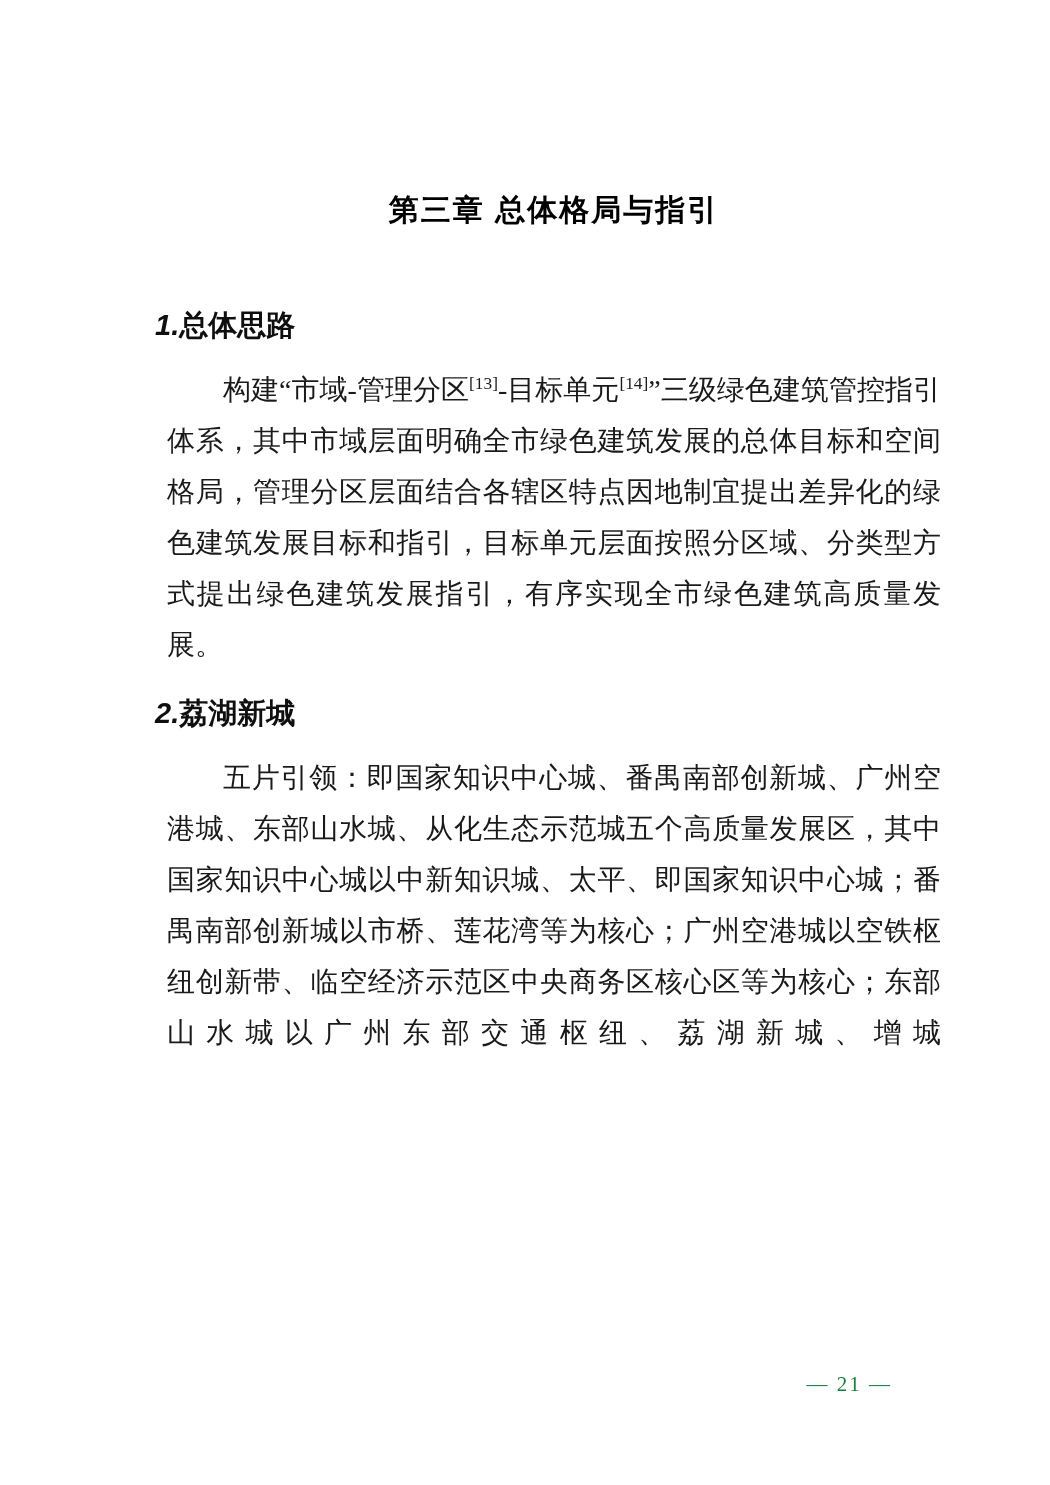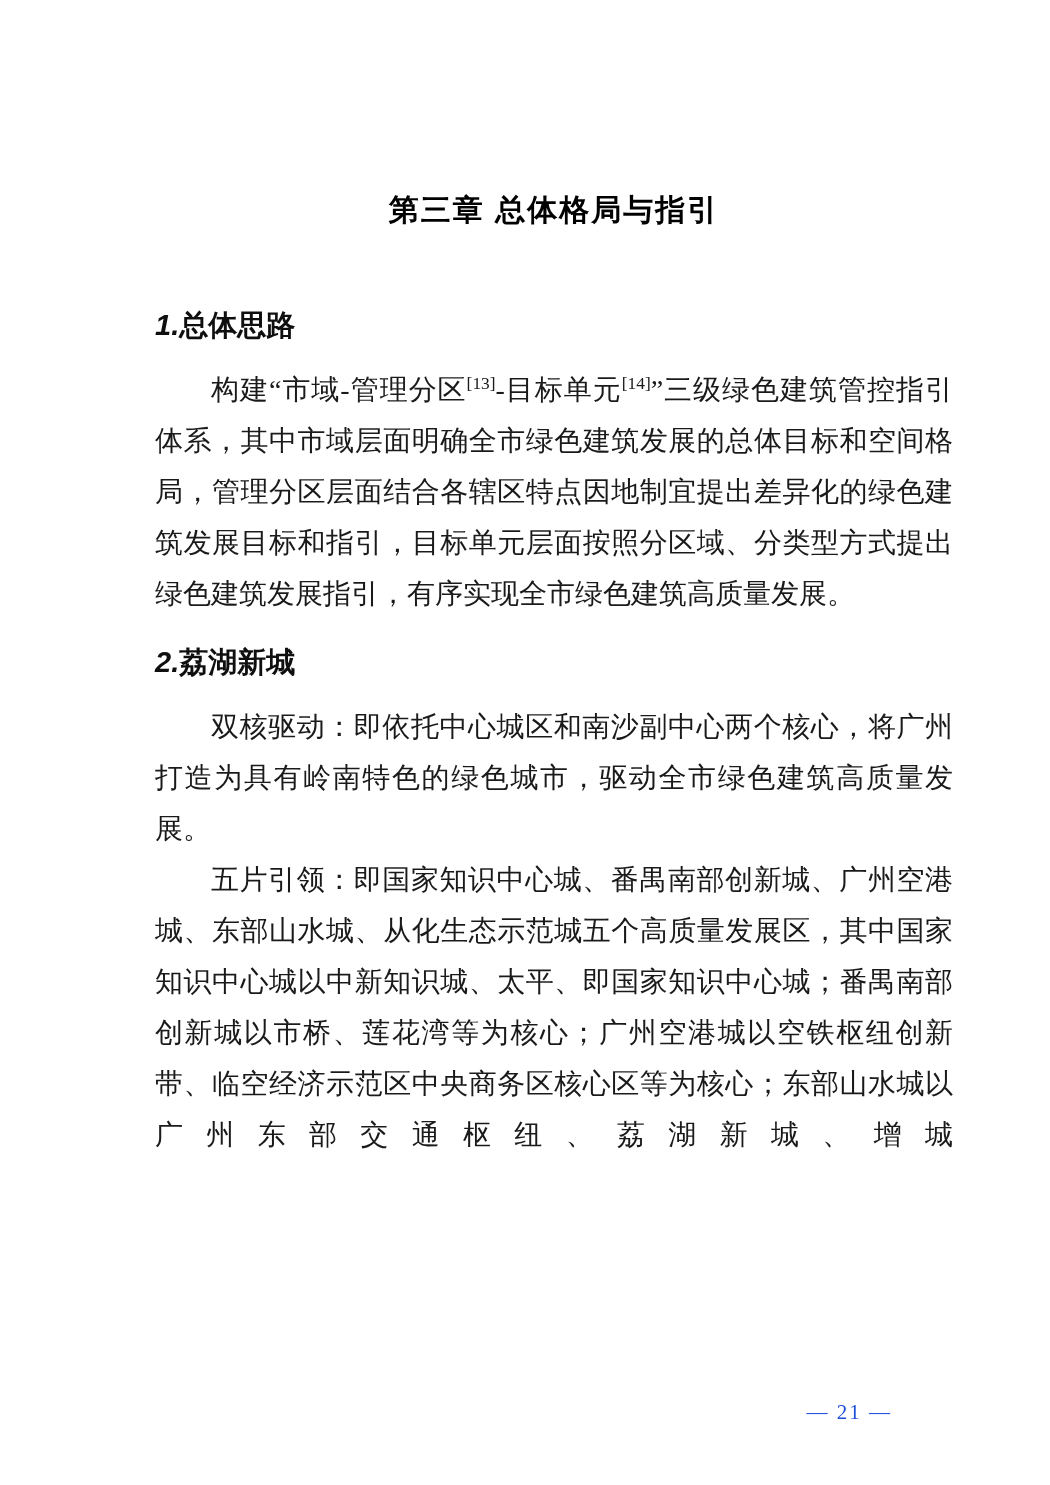--- a/index.html
+++ b/index.html
@@ -36,60 +36,59 @@
     color: #0f0f0f;
   }
   .section:first-child .section-heading {
     margin-top: 12px;
   }
   .heading-num {
     font-style: italic;
     font-weight: 700;
   }
   .para {
-    margin: 0;
+    margin: 12px;
     font-family: "Liberation Serif", "DejaVu Serif", serif;
     font-size: 28px;
     line-height: 51px;
     text-align: justify;
     text-indent: 2em;
     color: #1a1a1a;
   }
   .para.continued {
     text-align-last: justify;
   }
   sup.fnref {
     font-size: 0.62em;
     vertical-align: 0.55em;
     line-height: 0;
   }
   .footer {
     position: absolute;
     right: 158px;
-    top: 1400px;
+    top: 1372px;
     font-family: "Liberation Serif", "DejaVu Serif", serif;
     font-size: 21px;
     letter-spacing: 2px;
-    color: #1d4ed8;
+    color: #15803d;
   }
 </style>
 </head>
 <body>
 
 <div class="page">
   <h1 class="chapter-title">第三章 总体格局与指引</h1>
 
   <div id="sections">
       <section class="section">
         <h2 class="section-heading"><span class="heading-num">1.</span><span>总体思路</span></h2>
         <p class="para">构建“市域-管理分区<sup class="fnref">[13]</sup>-目标单元<sup class="fnref">[14]</sup>”三级绿色建筑管控指引体系，其中市域层面明确全市绿色建筑发展的总体目标和空间格局，管理分区层面结合各辖区特点因地制宜提出差异化的绿色建筑发展目标和指引，目标单元层面按照分区域、分类型方式提出绿色建筑发展指引，有序实现全市绿色建筑高质量发展。</p>
       </section>
       <section class="section">
         <h2 class="section-heading"><span class="heading-num">2.</span><span>荔湖新城</span></h2>
-        <p class="para">双核驱动：即依托中心城区和南沙副中心两个核心，将广州打造为具有岭南特色的绿色城市，驱动全市绿色建筑高质量发展。</p>
         <p class="para continued">五片引领：即国家知识中心城、番禺南部创新城、广州空港城、东部山水城、从化生态示范城五个高质量发展区，其中国家知识中心城以中新知识城、太平、即国家知识中心城；番禺南部创新城以市桥、莲花湾等为核心；广州空港城以空铁枢纽创新带、临空经济示范区中央商务区核心区等为核心；东部山水城以广州东部交通枢纽、荔湖新城、增城</p>
       </section>
     </div>
 
   <div class="footer">
     <span>— 21 —</span>
   </div>
 </div>
 
 </body></html>

